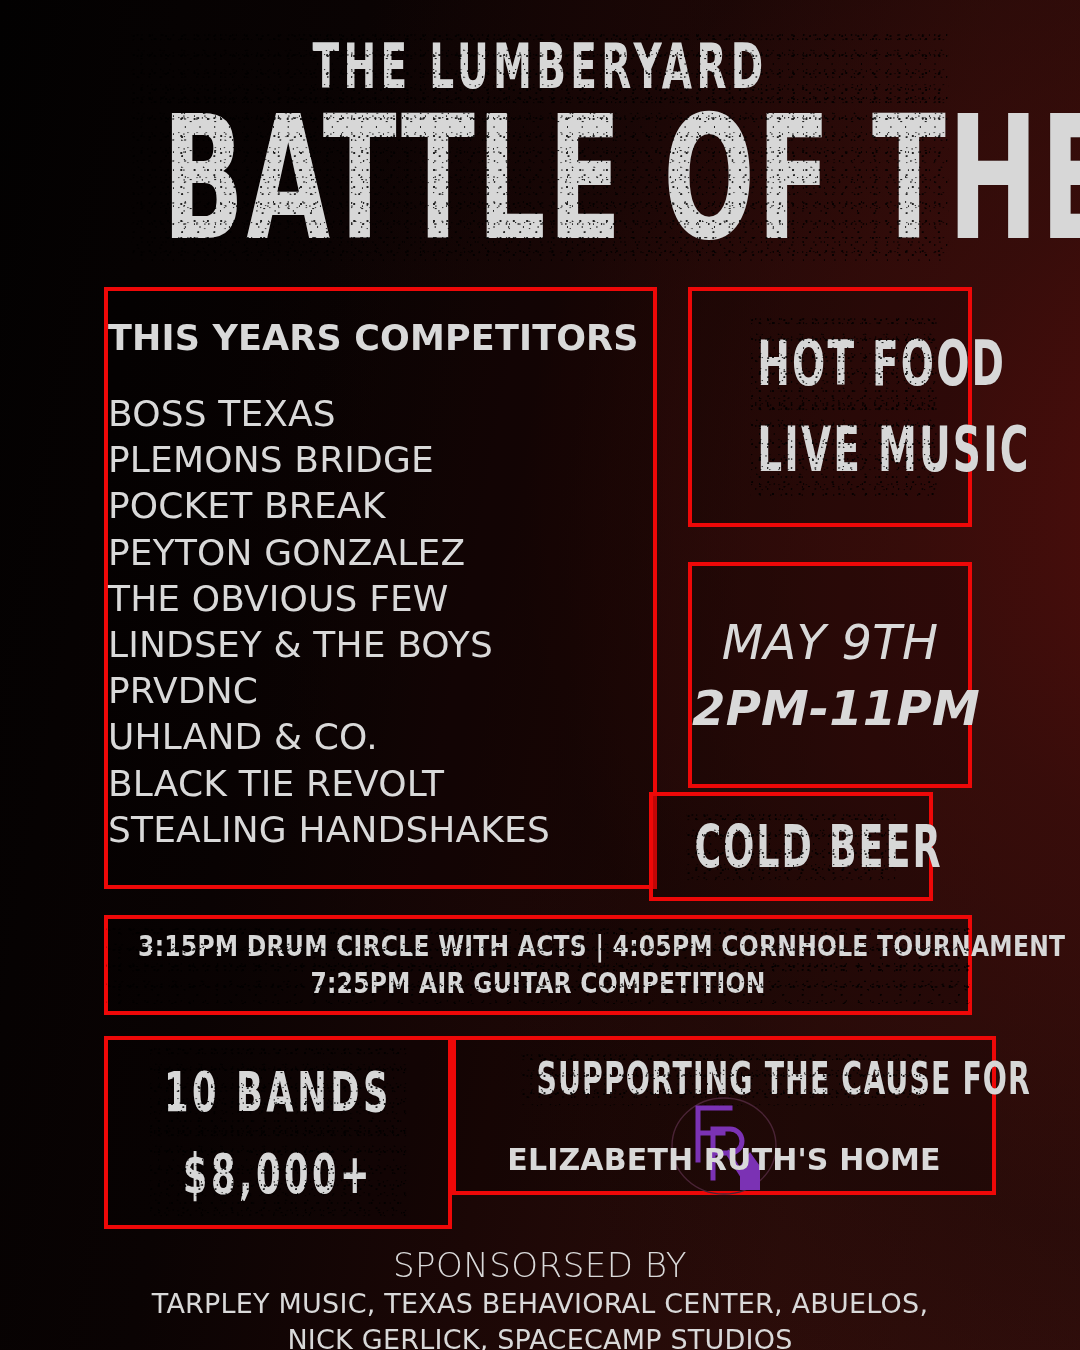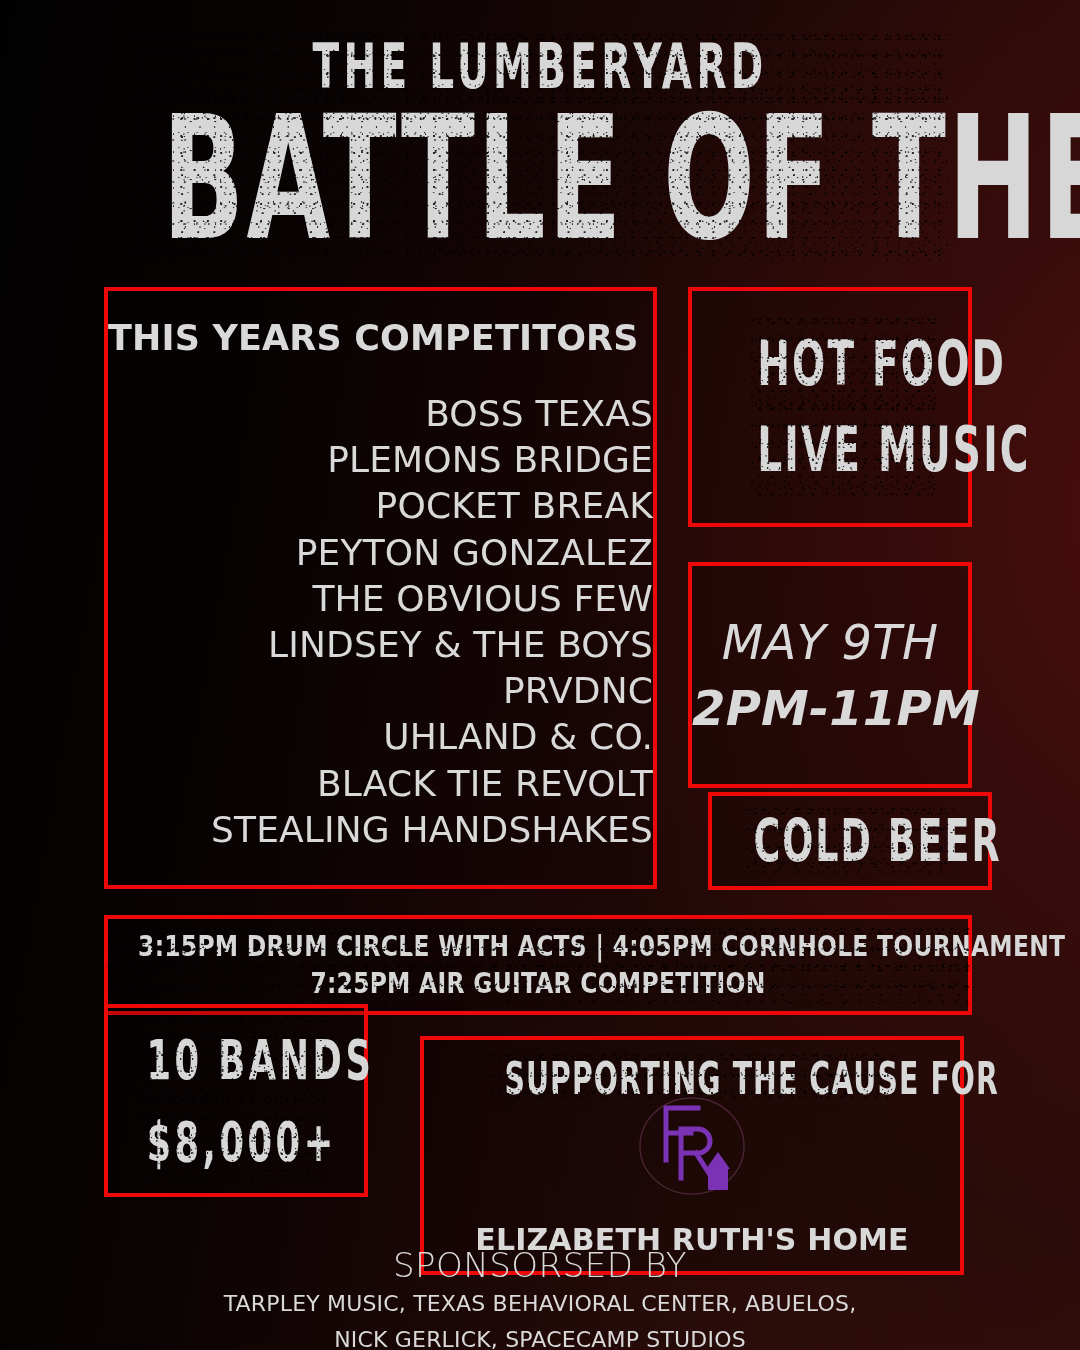--- a/index.html
+++ b/index.html
@@ -96,21 +96,21 @@
   #competitors-box { left: 104px; top: 287px; width: 553px; height: 602px; }
   .comp-heading {
     position: absolute; left: 0; right: 0; top: 27px;
     text-align: left;
     font-size: 35px;
     font-weight: 700;
     letter-spacing: 0.005em;
   }
   .band-list {
     position: absolute; left: 0; right: 0; top: 100px;
-    text-align: right;
+    text-align: left;
   }
   .band {
     font-size: 36px;
     line-height: 46.2px;
     font-weight: 500;
     letter-spacing: 0.004em;
   }
 
   
   #amenities-box { left: 688px; top: 287px; width: 284px; height: 240px; }
@@ -130,21 +130,21 @@
     text-align: center;
   }
   .date-day {
     font-size: 48px; line-height: 66px; font-weight: 300; letter-spacing: 0.005em;
   }
   .date-time {
     font-size: 48px; line-height: 66px; font-weight: 700; letter-spacing: 0.005em;
   }
 
   
-  #beer-box { left: 708px; top: 792px; width: 284px; height: 98px; }
+  #beer-box { left: 649px; top: 792px; width: 284px; height: 109px; }
   .beer-wrap {
     position: absolute; left: 0; right: 0; top: 50%;
     transform: translateY(-50%);
     text-align: center;
   }
   .beer { font-size: 58px; line-height: 62px; letter-spacing: 0.05em; }
 
   
   #schedule-box { left: 104px; top: 915px; width: 868px; height: 100px; }
   .schedule-wrap {
@@ -153,30 +153,30 @@
     text-align: center;
   }
   .schedule-line {
     font-size: 28px;
     line-height: 37px;
     letter-spacing: 0.01em;
     transform: scaleX(0.93);
   }
 
   
-  #stats-box { left: 104px; top: 1004px; width: 264px; height: 193px; }
+  #stats-box { left: 104px; top: 1036px; width: 348px; height: 193px; }
   .stats-wrap {
     position: absolute; left: 0; right: 0; top: 50%;
     transform: translateY(-50%);
     text-align: center;
   }
   .stat { font-size: 56px; line-height: 82px; letter-spacing: 0.09em; }
 
   
-  #cause-box { left: 420px; top: 1036px; width: 544px; height: 239px; }
+  #cause-box { left: 452px; top: 1036px; width: 544px; height: 159px; }
   .cause-heading {
     position: absolute; left: 0; right: 0; top: 15px;
     text-align: center;
     font-size: 45px;
     line-height: 48px;
     letter-spacing: 0.035em;
   }
   .cause-logo {
     position: absolute; left: 50%; top: 56px;
     transform: translateX(-50%);
@@ -193,21 +193,21 @@
   
   .sponsors {
     position: absolute;
     left: 0; right: 0; top: 1244px;
     text-align: center;
   }
   .sponsors-title {
     font-size: 34px; line-height: 42px; font-weight: 300; letter-spacing: 0.015em;
   }
   .sponsors-line {
-    font-size: 22px; line-height: 36px; font-weight: 400; letter-spacing: 0.008em;
+    font-size: 27px; line-height: 36px; font-weight: 400; letter-spacing: 0.008em;
   }
 </style>
 </head>
 <body>
 
 <div id="poster">
 
   <div class="header">
     <div class="grunge venue-line">THE LUMBERYARD</div>
     <div class="grunge main-title">BATTLE OF THE BANDS</div>

